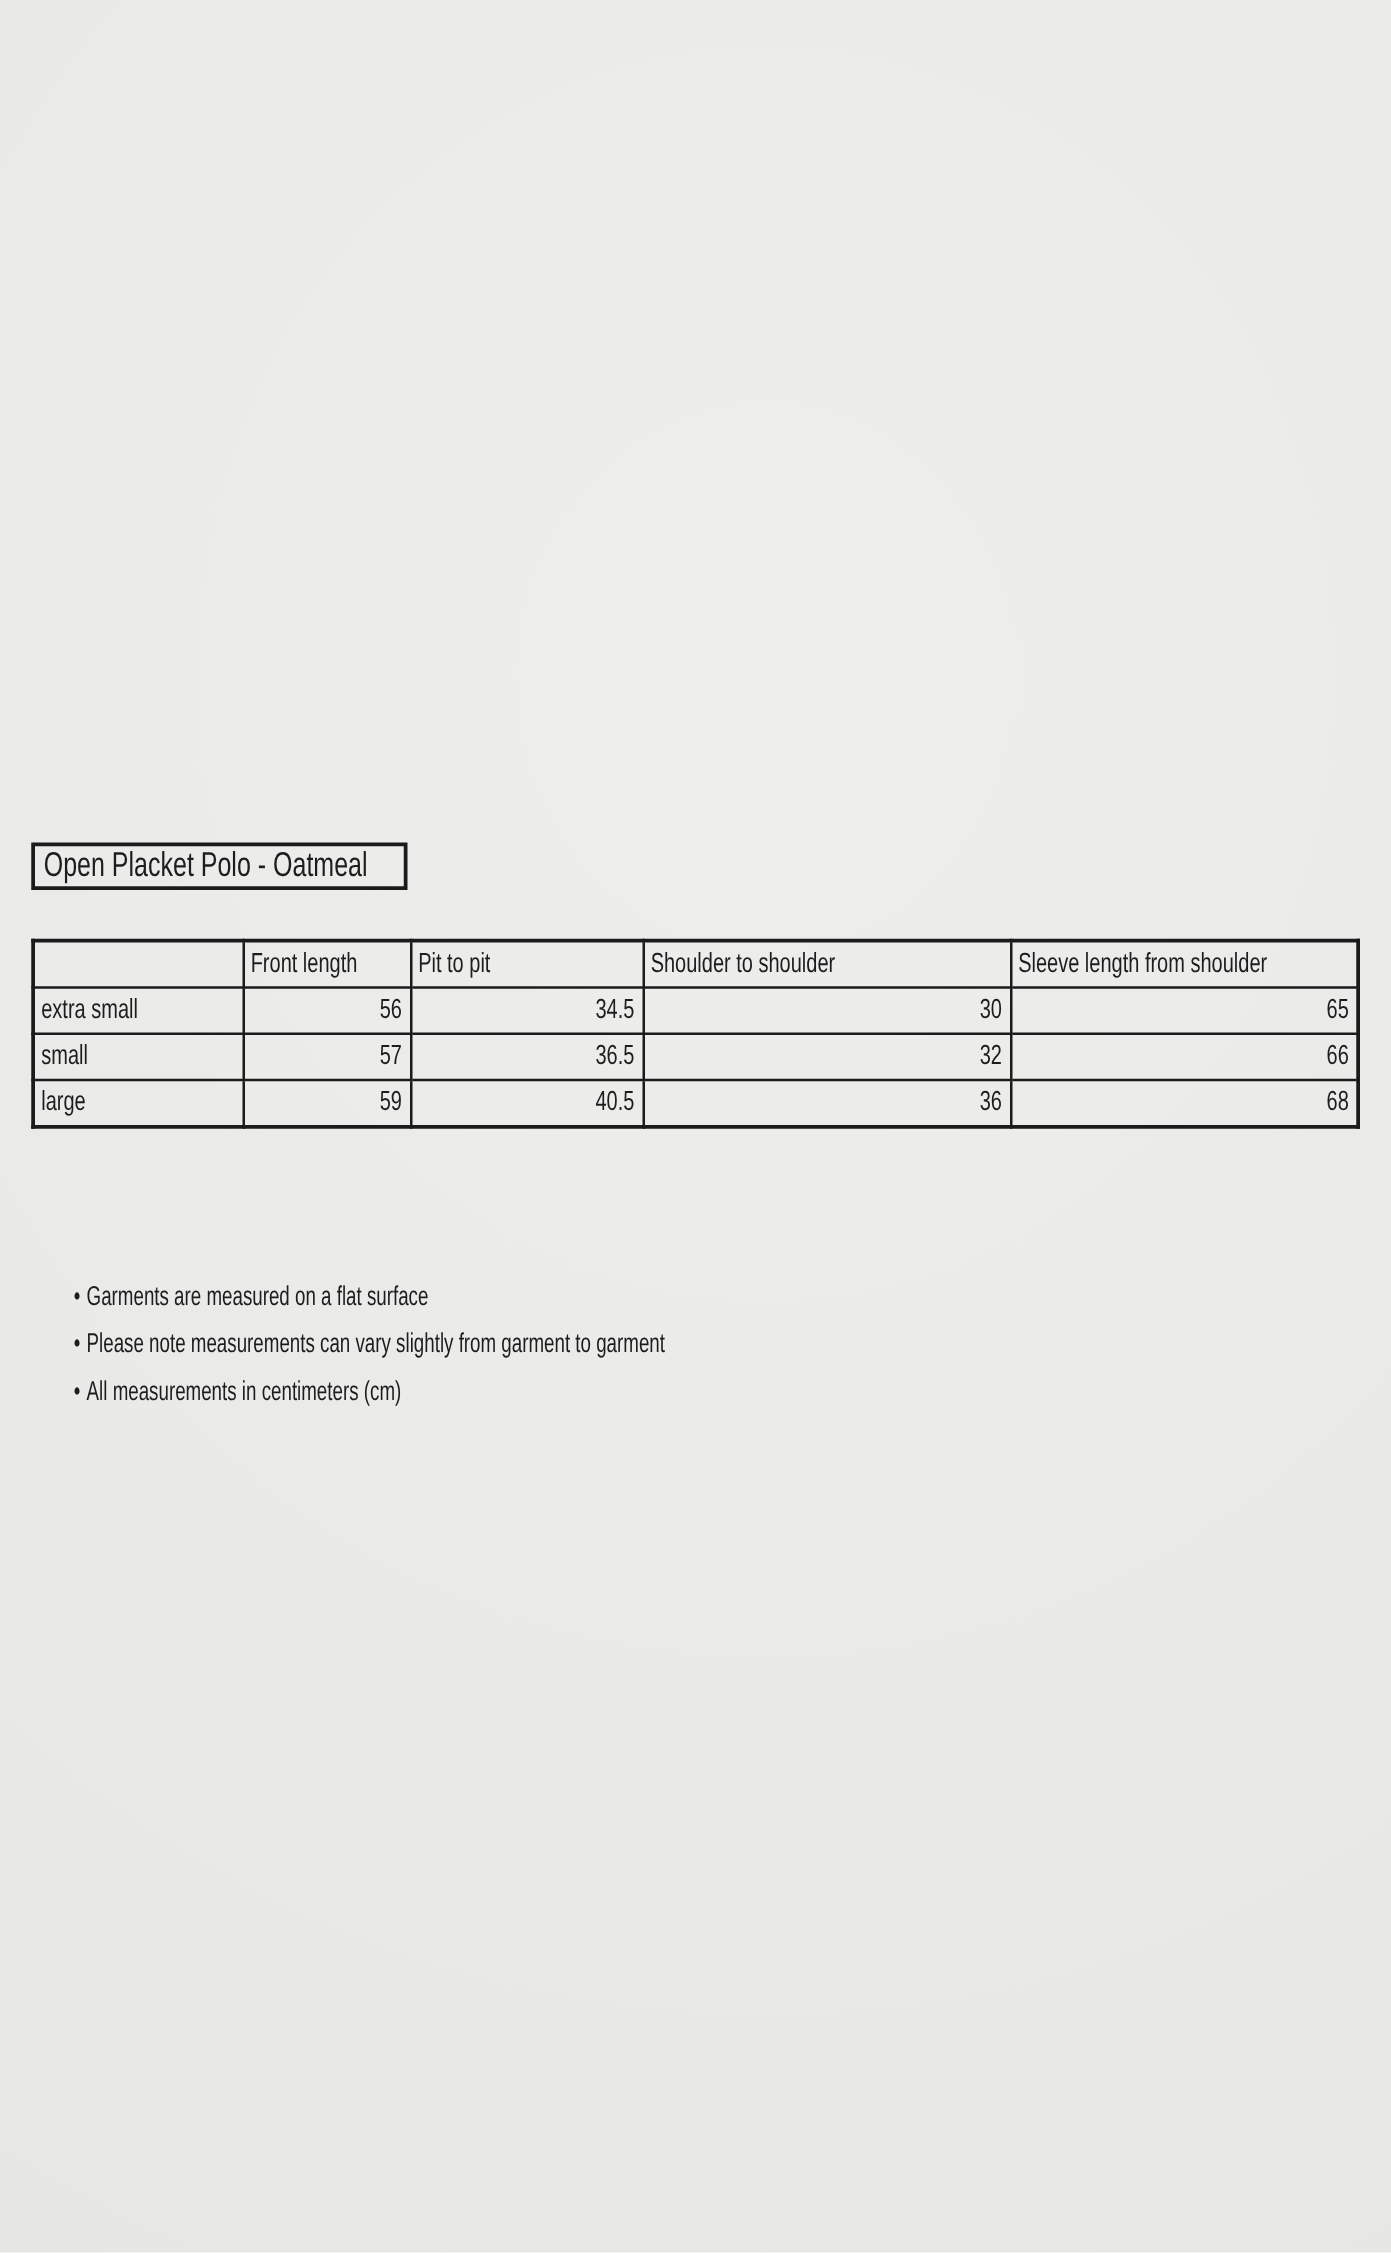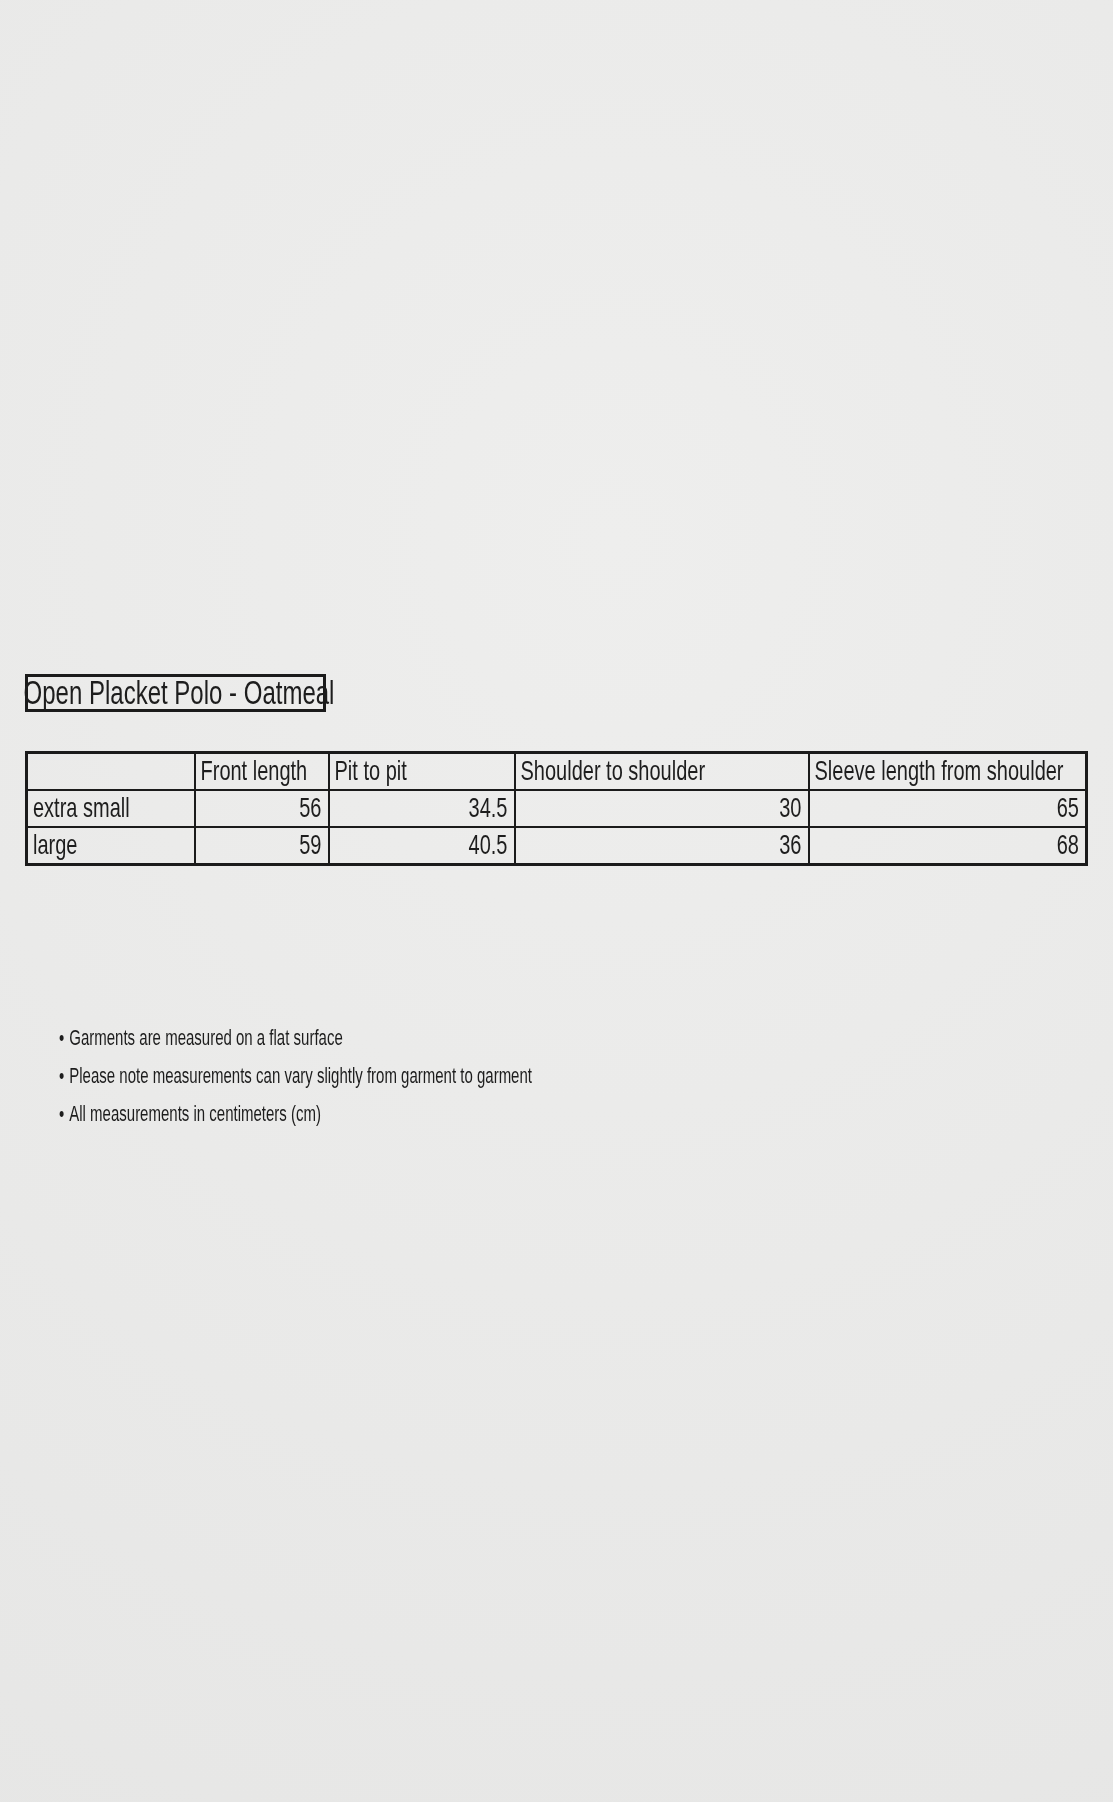--- a/index.html
+++ b/index.html
@@ -28,33 +28,32 @@
     position: absolute;
     left: 25px;
     top: 674px;
     width: 301px;
     height: 38px;
     box-sizing: border-box;
     border: 3px solid #1b1b1b;
     display: flex;
     align-items: center;
     padding-left: 7px;
-    font-size: 24px;
-    justify-content: center;
+    font-size: 20px;
   }
 
   table.size-table {
     position: absolute;
     left: 25px;
     top: 751px;
     width: 1060px;
     table-layout: fixed;
     border-collapse: collapse;
     border: 3px solid #1b1b1b;
-    font-size: 20px;
+    font-size: 16px;
   }
   .size-table th, .size-table td {
     border: 2px solid #1b1b1b;
     height: 35px;
     padding: 0 6px 0 5px;
     vertical-align: middle;
     overflow: hidden;
     font-weight: 400;
     text-align: left;
   }
@@ -100,20 +99,27 @@
   </thead>
   <tbody>
     <tr>
       <td><span class="t">extra small</span></td>
       <td class="num"><span class="t">56</span></td>
       <td class="num"><span class="t">34.5</span></td>
       <td class="num"><span class="t">30</span></td>
       <td class="num"><span class="t">65</span></td>
     </tr>
     <tr>
+      <td><span class="t">small</span></td>
+      <td class="num"><span class="t">57</span></td>
+      <td class="num"><span class="t">36.5</span></td>
+      <td class="num"><span class="t">32</span></td>
+      <td class="num"><span class="t">66</span></td>
+    </tr>
+    <tr>
       <td><span class="t">large</span></td>
       <td class="num"><span class="t">59</span></td>
       <td class="num"><span class="t">40.5</span></td>
       <td class="num"><span class="t">36</span></td>
       <td class="num"><span class="t">68</span></td>
     </tr>
   </tbody>
 </table>
 
 <div class="notes">

